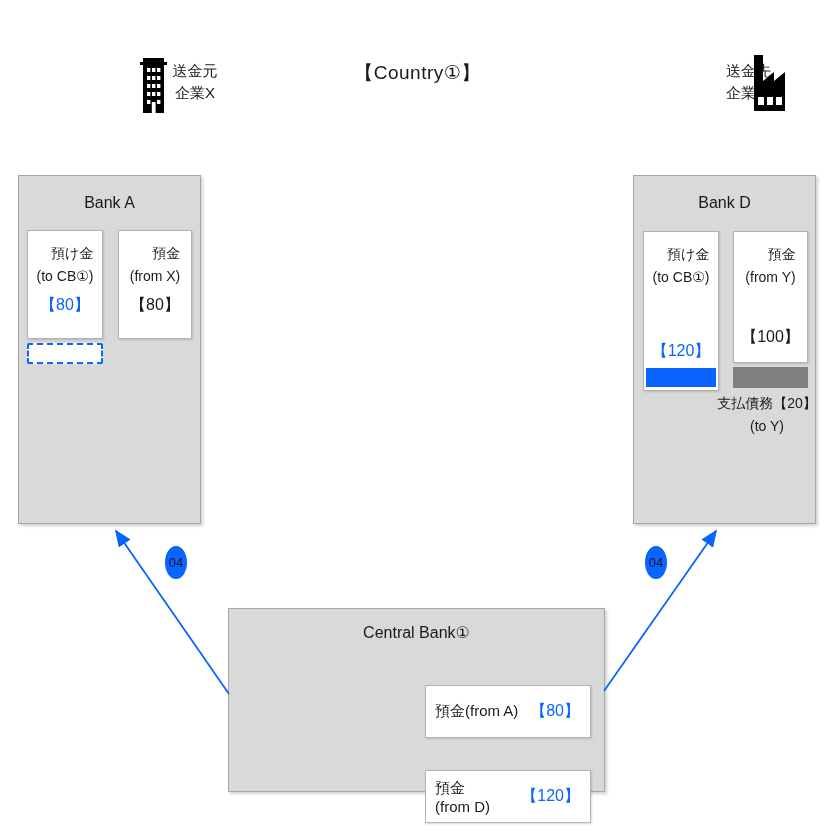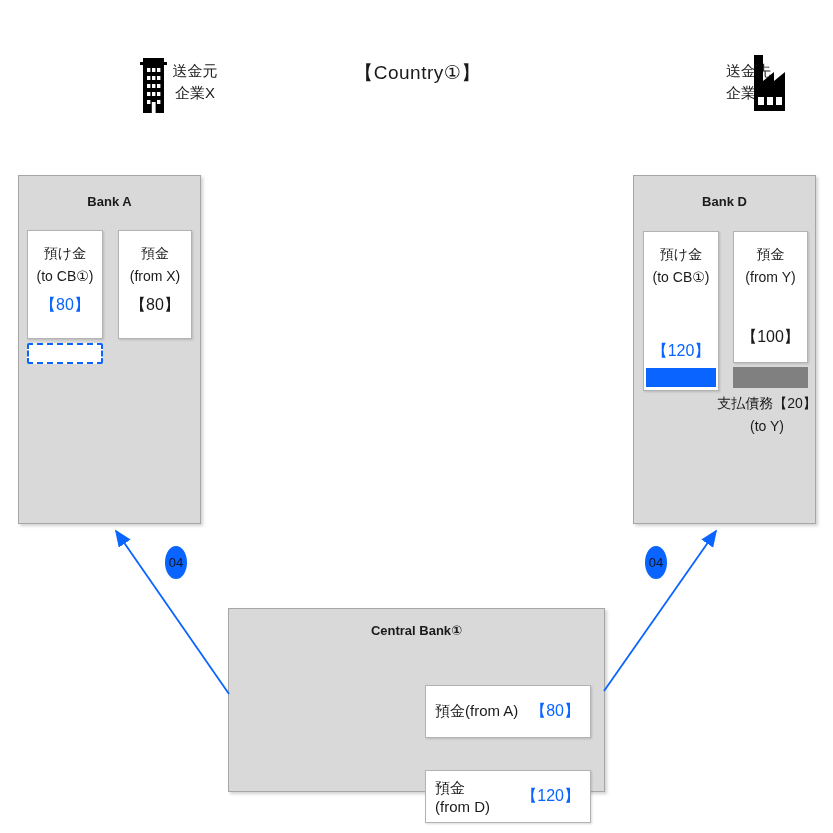--- a/index.html
+++ b/index.html
@@ -14,31 +14,31 @@
   .country-label{position:absolute;left:300px;top:60px;width:235px;text-align:center;
     font-size:19px;letter-spacing:0.5px;}
   .receiver-label{position:absolute;left:726px;top:60px;width:52px;text-align:left;}
   .icon-factory{position:absolute;left:751px;top:53px;}
 
   
   .bigbox{
     position:absolute;background:#d9d9d9;border:1px solid #a6a6a6;
     box-shadow:2px 2px 3px rgba(0,0,0,0.18);
   }
-  .bigbox-title{position:absolute;left:0;right:0;top:18px;text-align:center;font-size:13px;font-weight:bold;}
+  .bigbox-title{position:absolute;left:0;right:0;top:18px;text-align:center;font-size:16px;}
   #bank-a{left:18px;top:175px;width:181px;height:347px;}
   #bank-d{left:633px;top:175px;width:181px;height:347px;}
   #central-bank{left:228px;top:608px;width:375px;height:182px;}
 
   
   .innerbox{
     position:absolute;background:#ffffff;border:1px solid #b3b3b3;
     box-shadow:1px 1px 2px rgba(0,0,0,0.15);
     display:flex;flex-direction:column;align-items:center;
-    font-size:14px;line-height:23px;text-align:center;box-sizing:border-box;
+    font-size:14px;line-height:23px;text-align:right;box-sizing:border-box;
   }
   .innerbox .hdr{padding-top:11px;white-space:pre-line;}
   .amount{font-size:16px;}
   .amount.blue{color:#0a64ff;}
   
   .ba-asset{left:8px;top:54px;width:76px;height:109px;}
   .ba-asset .amount{margin-top:5px;}
   .ba-dep{left:99px;top:54px;width:74px;height:109px;}
   .ba-dep .amount{margin-top:5px;}
   .dashedbox{

